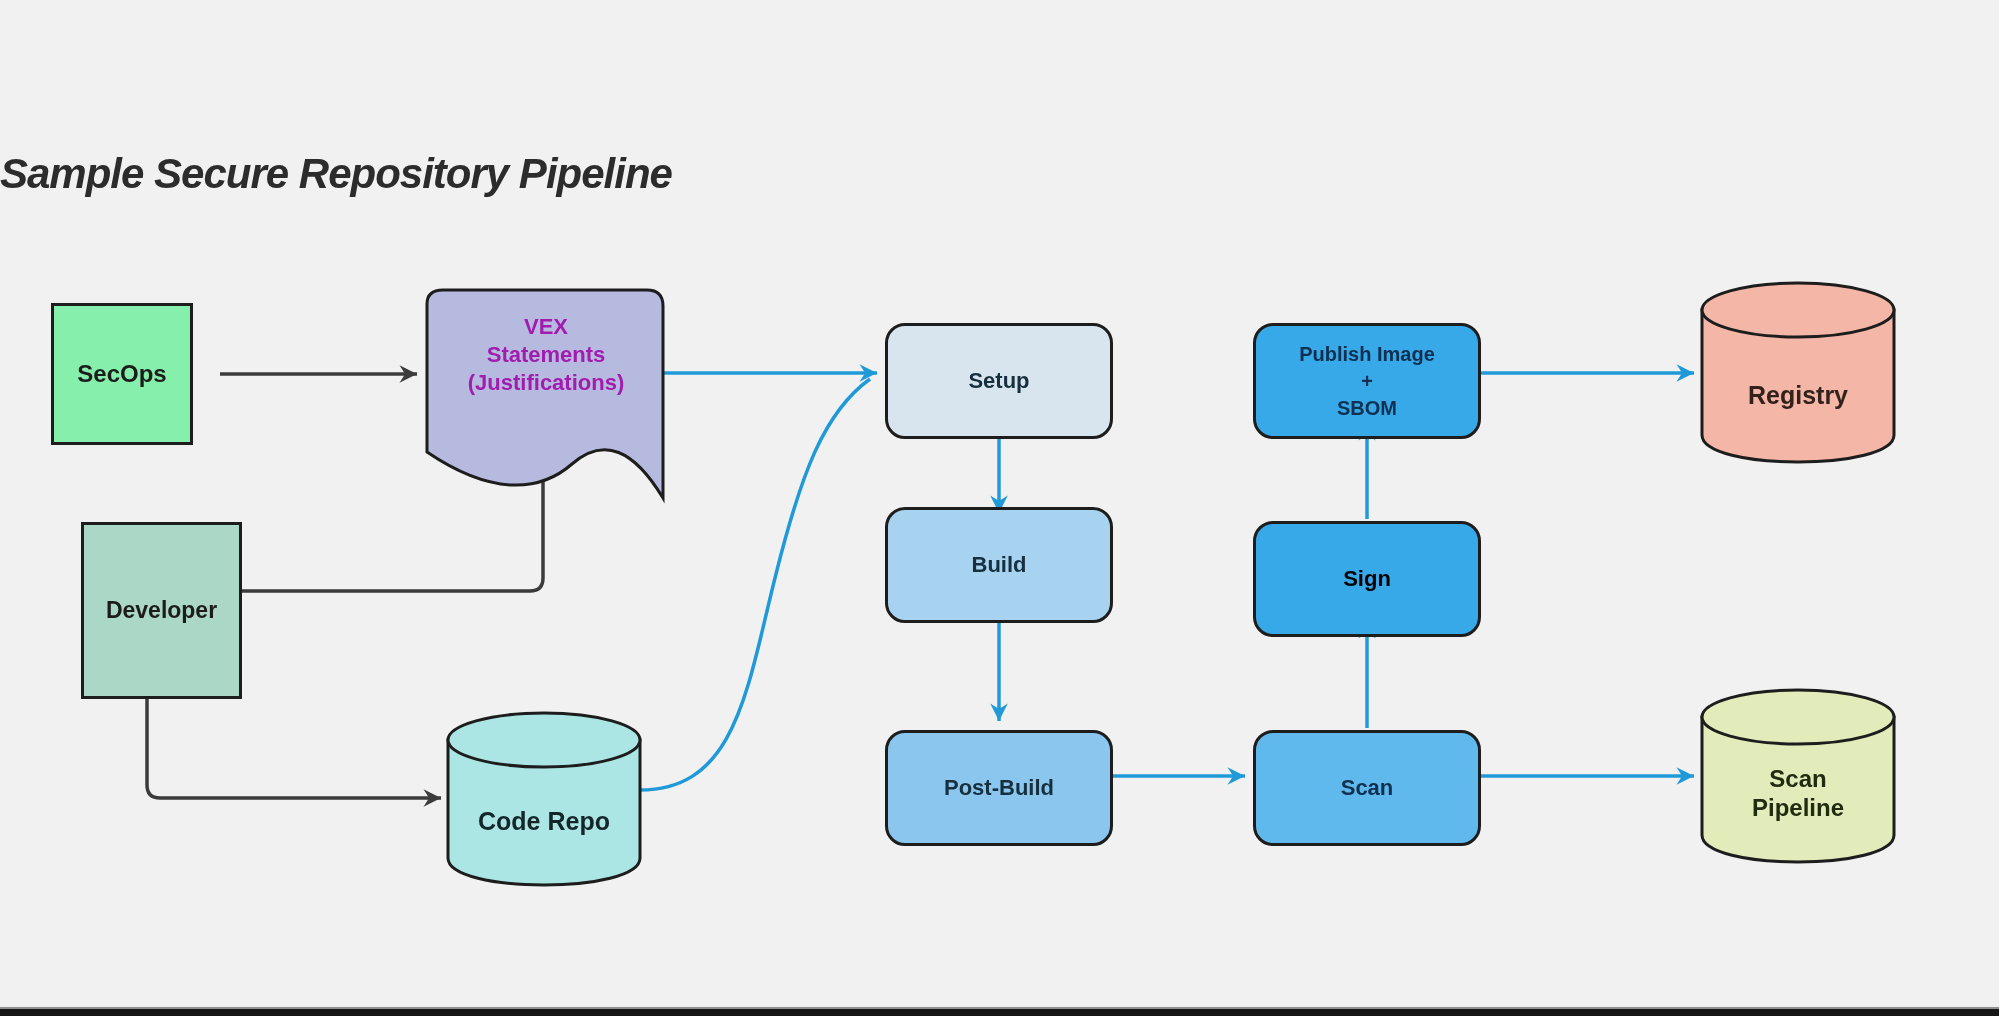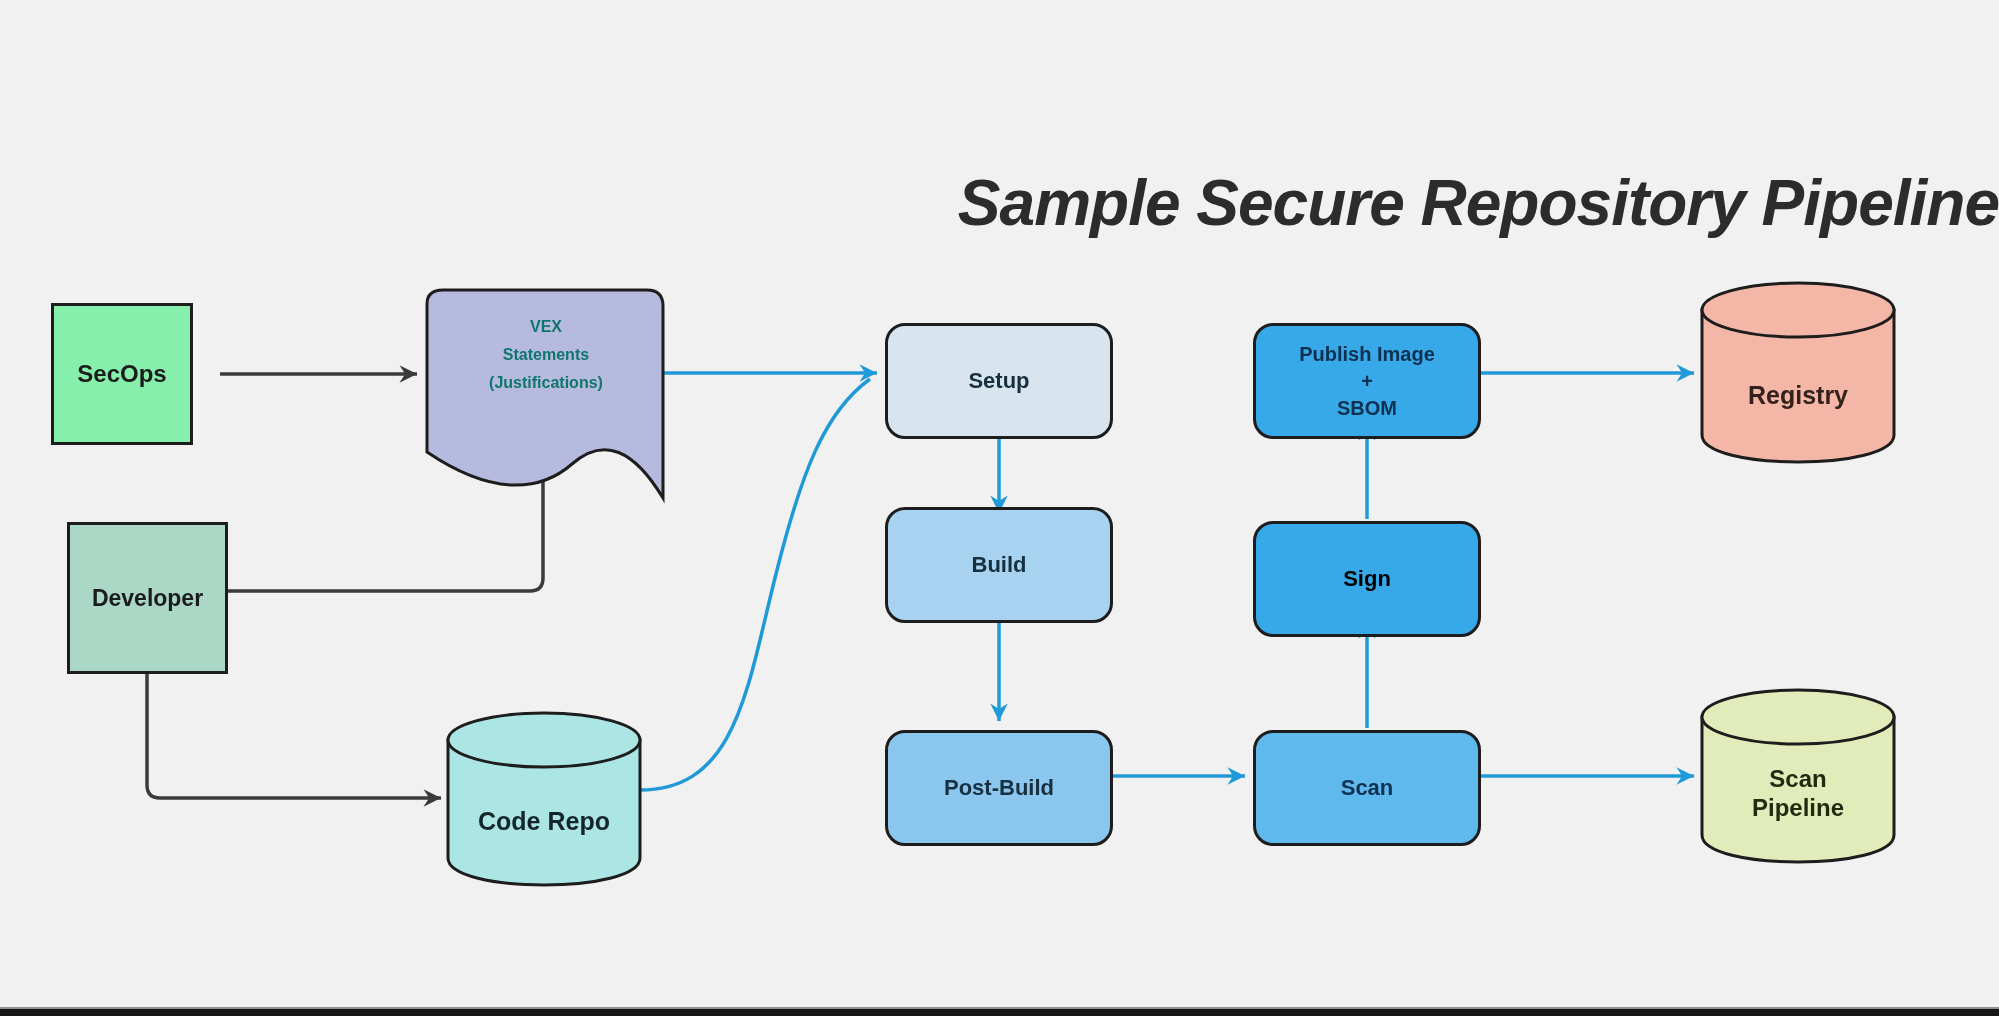--- a/index.html
+++ b/index.html
@@ -3,49 +3,49 @@
 <meta charset="utf-8">
 <style>
   html,body{margin:0;padding:0;background:#f1f1f1;}
   #canvas{
     position:relative;width:1999px;height:1016px;overflow:hidden;
     background:#f1f1f1;
     font-family:"Liberation Sans","DejaVu Sans",sans-serif;
   }
   #title{
     position:absolute;top:150px;left:0;width:100%;
-    text-align:right;
-    font-style:italic;font-weight:600;font-size:64px;
-    color:#2c2c2c;letter-spacing:-1px;margin-top:16px;
+    text-align:left;
+    font-style:italic;font-weight:600;font-size:42px;
+    color:#2c2c2c;letter-spacing:-1px;
   }
   svg#wires{position:absolute;left:0;top:0;z-index:1;}
   .edge-blue{fill:none;stroke:#2099d9;stroke-width:3.5px;}
   .edge-dark{fill:none;stroke:#3b3b3b;stroke-width:3.5px;}
   .shape{stroke:#1d1d1d;stroke-width:3px;}
   .node{
     position:absolute;z-index:2;box-sizing:border-box;
     border:3px solid #1d1d1d;
     display:flex;align-items:center;justify-content:center;
     text-align:center;font-weight:bold;
   }
   .actor{font-size:24px;color:#1c1c1c;}
   #node-secops{left:51px;top:303px;width:142px;height:142px;background:#86efac;}
-  #node-developer{left:67px;top:522px;width:161px;height:152px;background:#abd8c6;font-size:23px;}
+  #node-developer{left:81px;top:522px;width:161px;height:177px;background:#abd8c6;font-size:23px;}
   .process{width:228px;height:116px;border-radius:20px;font-size:22px;color:#16303f;}
   #node-setup{left:885px;top:323px;background:#d8e5ef;}
   #node-build{left:885px;top:507px;background:#a8d3f0;}
   #node-postbuild{left:885px;top:730px;background:#8ac6ed;}
   #node-publish{left:1253px;top:323px;background:#37a8e8;color:#0f3050;font-size:20px;line-height:27px;flex-direction:column;}
   #node-sign{left:1253px;top:521px;background:#37a8e8;color:#000000;}
   #node-scan{left:1253px;top:730px;background:#60b9ec;color:#0f3050;}
   .shape-label{
     position:absolute;z-index:3;transform:translate(-50%,-50%);
     text-align:center;font-weight:bold;white-space:nowrap;
   }
-  #label-vex{left:546px;top:355px;font-size:16px;line-height:28px;color:#0f766e;}
+  #label-vex{left:546px;top:355px;font-size:22px;line-height:28px;color:#a21caf;}
   #label-coderepo{left:544px;top:812px;font-size:25px;color:#14262a;margin-top:9px;}
   #label-registry{left:1798px;top:395px;font-size:25px;color:#33211b;}
   #label-scanreports{left:1798px;top:793px;font-size:24px;line-height:29px;color:#212b10;}
   #bottom-bar{
     position:absolute;left:0;bottom:0;width:100%;height:7px;z-index:4;
     background:#161616;border-top:2px solid #909090;
   }
 </style>
 </head>
 <body>

